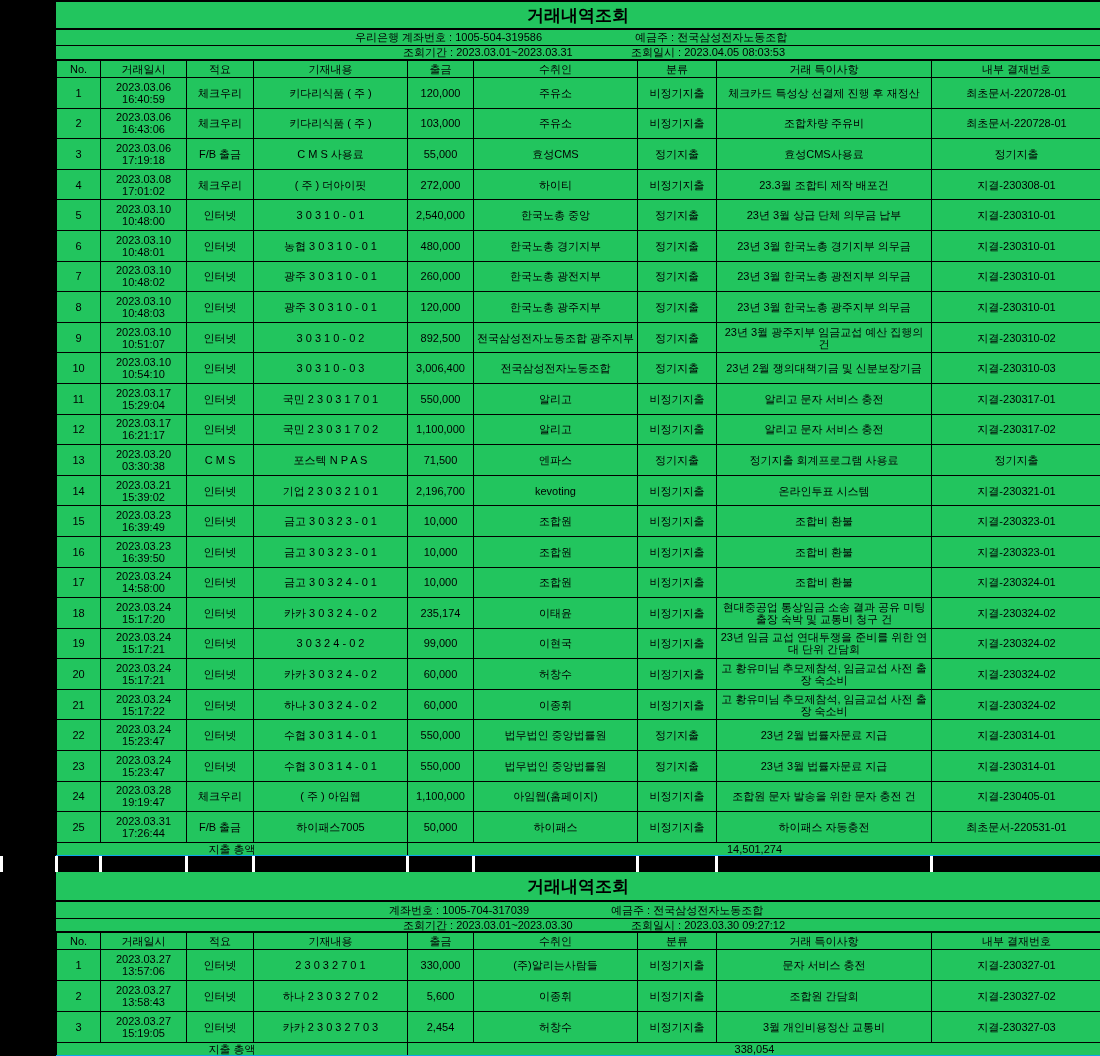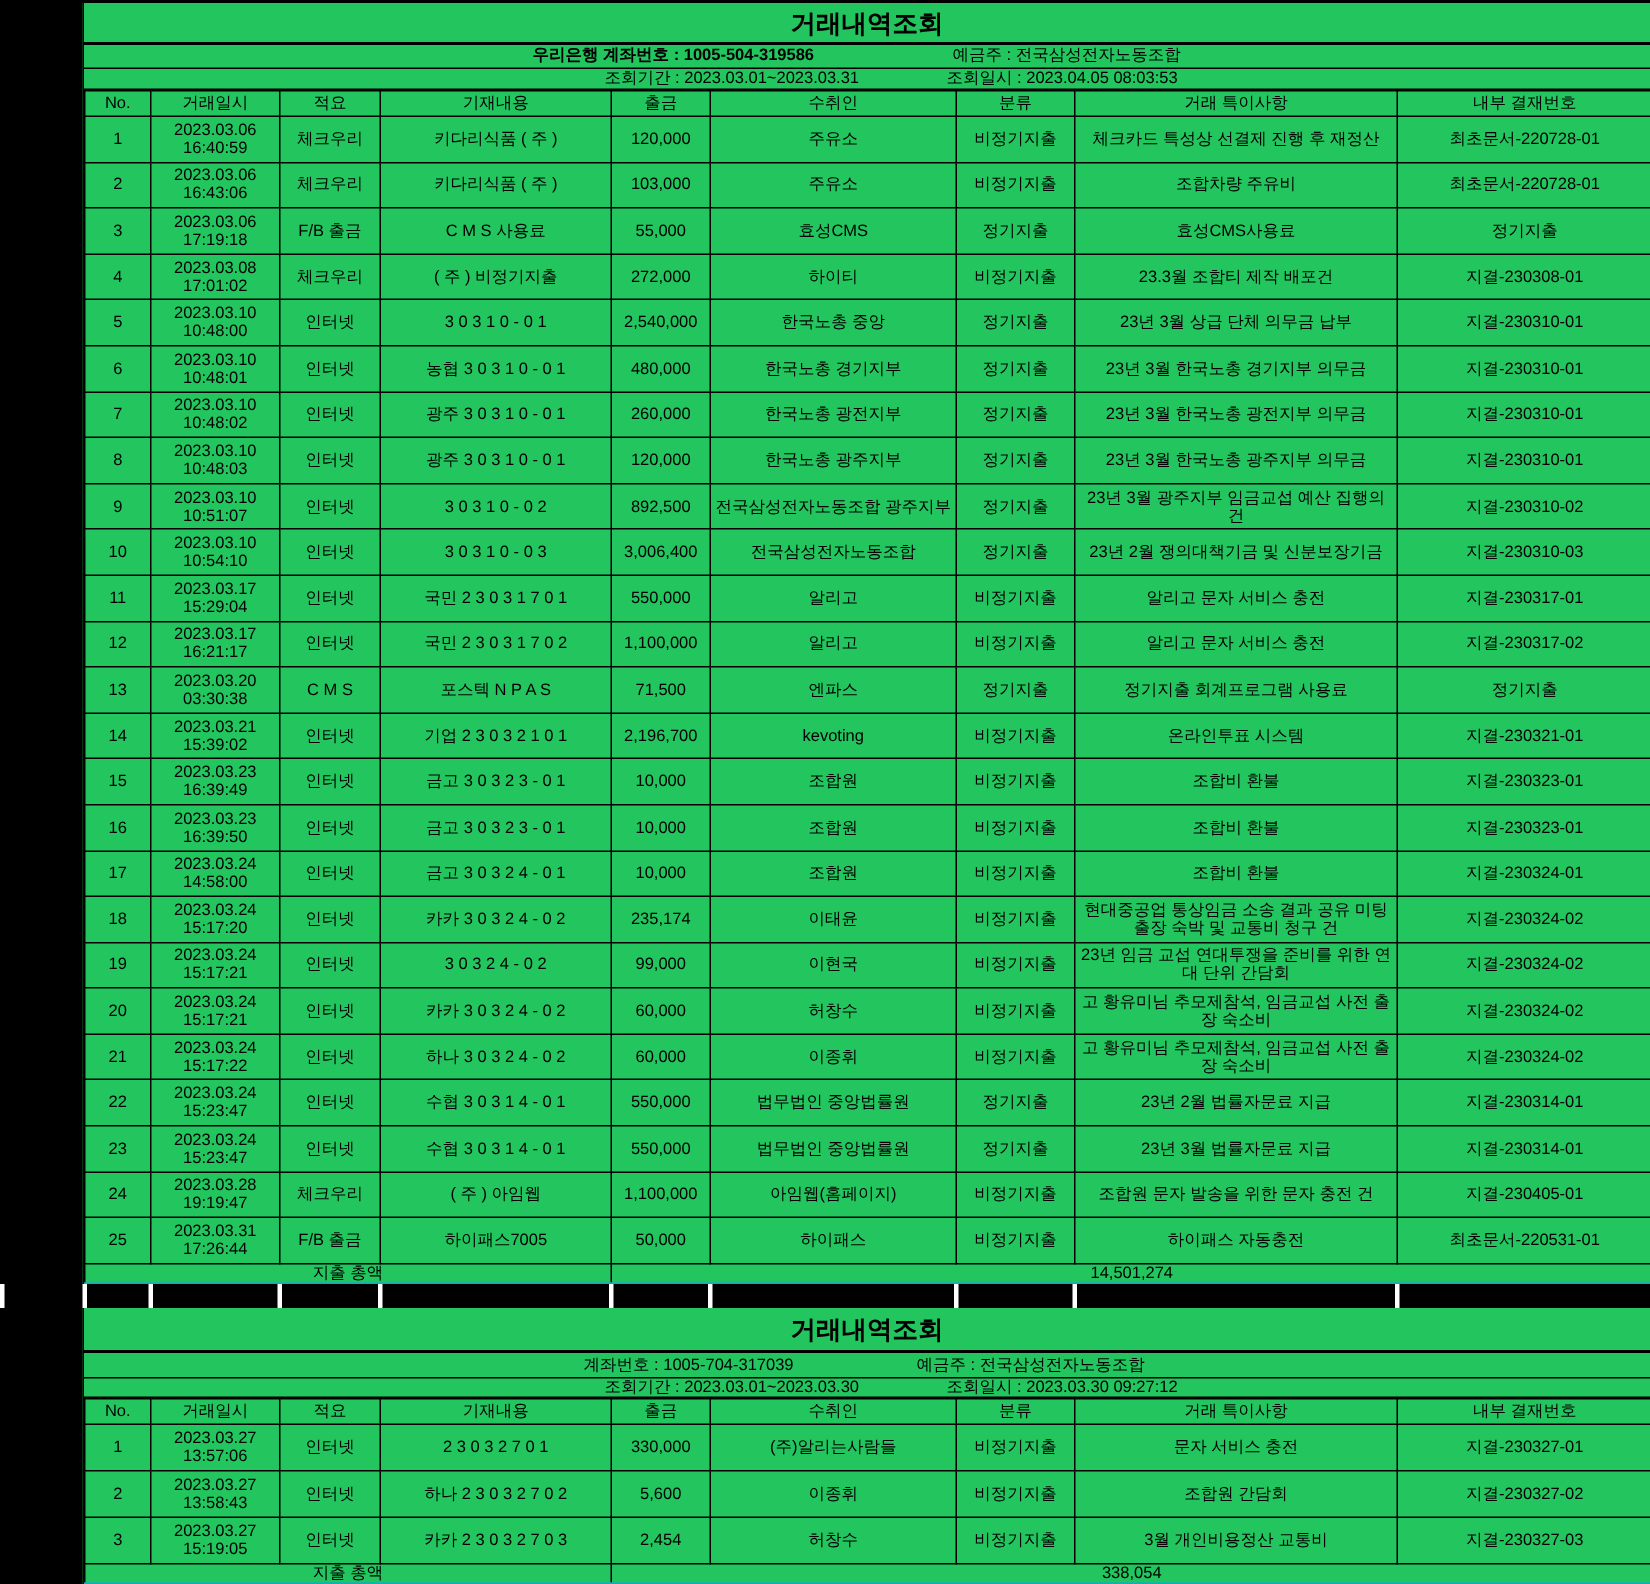--- a/index.html
+++ b/index.html
@@ -28,21 +28,21 @@
   }
   #sheet1 .title-row { height: 28px; line-height: 27px; }
   #sheet2 .title-row { height: 30px; line-height: 29px; }
 
   .info-row { position: relative; font-size: 11px; border-bottom: 1px solid #000; }
   #sheet1 .info-row-1 { height: 16px; line-height: 15px; }
   #sheet1 .info-row-2 { height: 14px; line-height: 13px; text-align: center; }
   #sheet2 .info-row-1 { height: 17px; line-height: 16px; }
   #sheet2 .info-row-2 { height: 13px; line-height: 12px; }
   .info-row span { position: absolute; white-space: nowrap; }
-  #sheet1 .acct  { left: 299px; font-weight: bold; }
+  #sheet1 .acct  { left: 299px; }
   #sheet1 .depo  { left: 579px; }
   #sheet2 .acct  { left: 333px; }
   #sheet2 .depo  { left: 555px; }
   .peri  { left: 347px; }
   .inqd  { left: 575px; }
 
   table { border-collapse: collapse; table-layout: fixed; width: 1045px; }
   th, td {
     border: 1px solid #000;
     font-size: 11px;
@@ -141,21 +141,21 @@
           <td>효성CMS</td>
           <td>정기지출</td>
           <td>효성CMS사용료</td>
           <td>정기지출</td>
         </tr>
         <tr>
           <td>4</td>
           <td class="dt">2023.03.08
 17:01:02</td>
           <td>체크우리</td>
-          <td>( 주 )  비정기지출</td>
+          <td>( 주 )  더아이핏</td>
           <td>272,000</td>
           <td>하이티</td>
           <td>비정기지출</td>
           <td>23.3월 조합티 제작 배포건</td>
           <td>지결-230308-01</td>
         </tr>
         <tr>
           <td>5</td>
           <td class="dt">2023.03.10
 10:48:00</td>

